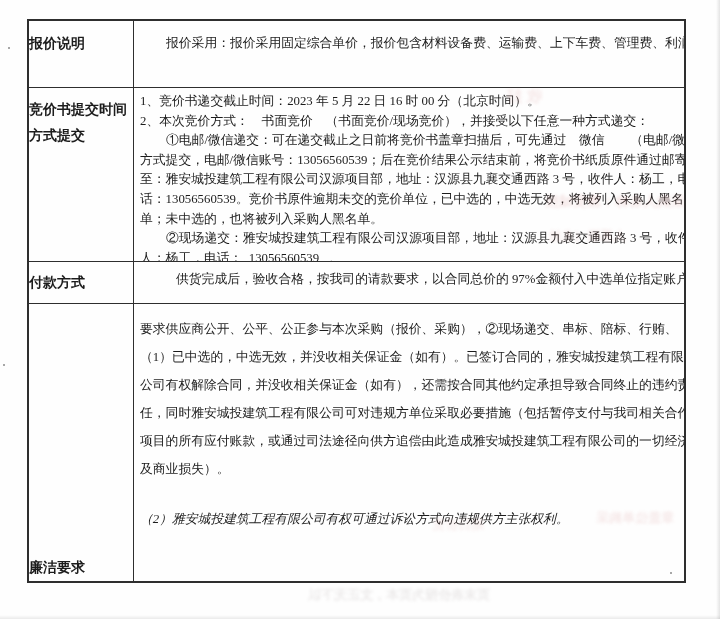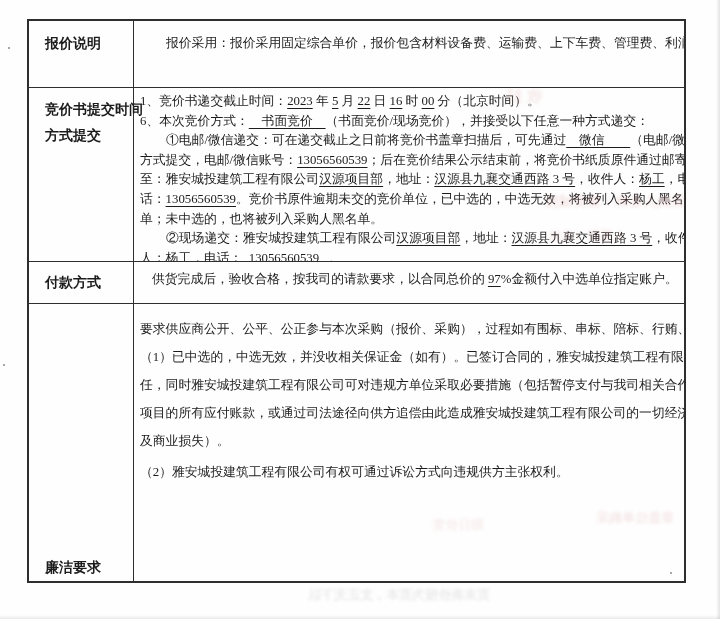--- a/index.html
+++ b/index.html
@@ -15,40 +15,40 @@
   .doc-table{
     position:absolute;left:27px;top:19px;width:659px;height:564px;
     border:2px solid #2e2e2e;box-sizing:border-box;
     display:flex;flex-direction:column;background:transparent;
   }
   .trow{display:flex;flex-direction:row;border-bottom:1px solid #2e2e2e;box-sizing:border-box;}
   .trow:last-child{border-bottom:none;flex:1;}
   .hcell{
     width:105px;box-sizing:border-box;border-right:1px solid #2e2e2e;
     font-weight:bold;font-size:14px;display:flex;flex-direction:column;
-    padding-left:16px;flex-shrink:0;
+    padding-left:0;flex-shrink:0;
   }
   .hline{line-height:26px;white-space:nowrap;}
   .ccell{flex:1;box-sizing:border-box;padding-left:6px;padding-right:2px;overflow:hidden;}
   .line{white-space:pre;font-size:12.8px;}
   .ind{text-indent:26px;}
-  .u{text-decoration:underline;text-underline-offset:3px;text-decoration-thickness:1px;}
+  .u{text-underline-offset:3px;text-decoration-thickness:1px;}
 
   
   .row-quote-note{height:67px;}
   .row-quote-note .hcell{padding-top:10px;}
   .row-quote-note .ccell{padding-top:8px;}
   .row-quote-note .line{line-height:28px;}
 
   .row-bid{height:174px;}
   .row-bid .hcell{padding-top:9px;}
   .row-bid .ccell{padding-top:4px;}
   .row-bid .line{line-height:19.6px;}
 
-  .row-pay{height:42px;}
+  .row-pay{height:42px;gap:24px;}
   .row-pay .hcell{justify-content:center;}
   .row-pay .ccell{padding-top:7px;}
   .row-pay .line{line-height:20px;margin-left:12px;}
 
   .row-integrity .hcell{justify-content:flex-end;}
   .row-integrity .ccell{padding-top:11px;}
   .row-integrity .line{line-height:28px;}
 
   
   .wm{position:absolute;white-space:nowrap;filter:blur(1.6px);
@@ -69,21 +69,21 @@
           <div class="line ind"><span>报价采用：报价采用固定综合单价，报价包含材料设备费、运输费、上下车费、管理费、利润、</span></div>
         </div>
     </div>
     <div class="trow row-bid">
       <div class="cell hcell">
           <div class="hline">竞价书提交时间</div>
           <div class="hline">方式提交</div>
         </div>
       <div class="cell ccell">
           <div class="line"><span>1、竞价书递交截止时间：</span><span class="u">2023</span><span> 年 </span><span class="u">5</span><span> 月 </span><span class="u">22</span><span> 日 </span><span class="u">16</span><span> 时 </span><span class="u">00</span><span> 分（北京时间）。</span></div>
-          <div class="line"><span>6、本次竞价方式：</span><span class="u">　书面竞价　</span><span>（书面竞价/现场竞价），并接受以下任意一种方式递交：</span></div>
+          <div class="line"><span>2、本次竞价方式：</span><span class="u">　书面竞价　</span><span>（书面竞价/现场竞价），并接受以下任意一种方式递交：</span></div>
           <div class="line ind"><span>①电邮/微信递交：可在递交截止之日前将竞价书盖章扫描后，可先通过</span><span class="u">　微信　　</span><span>（电邮/微信）</span></div>
           <div class="line"><span>方式提交，电邮/微信账号：</span><span class="u">13056560539</span><span>；后在竞价结果公示结束前，将竞价书纸质原件通过邮寄</span></div>
           <div class="line"><span>至：雅安城投建筑工程有限公司</span><span class="u">汉源项目部</span><span>，地址：</span><span class="u">汉源县九襄交通西路 3 号</span><span>，收件人：</span><span class="u">杨工</span><span>，电</span></div>
           <div class="line"><span>话：</span><span class="u">13056560539</span><span>。竞价书原件逾期未交的竞价单位，已中选的，中选无效，将被列入采购人黑名</span></div>
           <div class="line"><span>单；未中选的，也将被列入采购人黑名单。</span></div>
           <div class="line ind"><span>②现场递交：雅安城投建筑工程有限公司</span><span class="u">汉源项目部</span><span>，地址：</span><span class="u">汉源县九襄交通西路 3 号</span><span>，收件</span></div>
           <div class="line"><span>人：</span><span class="u">杨工</span><span>，电话：</span><span class="u">  13056560539   </span><span>。</span></div>
         </div>
     </div>
     <div class="trow row-pay">
@@ -92,26 +92,27 @@
         </div>
       <div class="cell ccell">
           <div class="line"><span>供货完成后，验收合格，按我司的请款要求，以合同总价的 </span><span class="u">97</span><span>%金额付入中选单位指定账户。</span></div>
         </div>
     </div>
     <div class="trow row-integrity">
       <div class="cell hcell">
           <div class="hline">廉洁要求</div>
         </div>
       <div class="cell ccell">
-          <div class="line"><span>要求供应商公开、公平、公正参与本次采购（报价、采购），过程如有围标、串标、陪标、行贿、</span></div>
+          <div class="line"><span>要求供应商公开、公平、公正参与本次采购（报价、采购），②现场递交、串标、陪标、行贿、</span></div>
           <div class="line"><span>（1）已中选的，中选无效，并没收相关保证金（如有）。已签订合同的，雅安城投建筑工程有限</span></div>
+          <div class="line"><span>公司有权解除合同，并没收相关保证金（如有），还需按合同其他约定承担导致合同终止的违约责</span></div>
           <div class="line"><span>任，同时雅安城投建筑工程有限公司可对违规方单位采取必要措施（包括暂停支付与我司相关合作</span></div>
           <div class="line"><span>项目的所有应付账款，或通过司法途径向供方追偿由此造成雅安城投建筑工程有限公司的一切经济</span></div>
           <div class="line"><span>及商业损失）。</span></div>
-          <div class="line" style="margin-top: 3px;"><span>（2）雅安城投建筑工程有限公司有权可通过诉讼方式向违规供方主张权利。</span></div>
+          <div class="line" style="margin-top: 22px; font-style: italic;"><span>（2）雅安城投建筑工程有限公司有权可通过诉讼方式向违规供方主张权利。</span></div>
         </div>
     </div>
   </div>
   <div class="edge-right"></div>
   <div class="edge-bottom"></div>
 <div class="wm mir" style="left: 506px; top: 86px; font-size: 16px; color: rgb(201, 111, 111); opacity: 0.14;">收  好</div>
     <div class="wm mir" style="left: 545px; top: 193px; font-size: 14px; color: rgb(201, 111, 111); opacity: 0.16;">采购人名称：雅安城投</div>
     <div class="wm mir" style="left: 548px; top: 227px; font-size: 13px; color: rgb(201, 111, 111); opacity: 0.13;">人系联（名姓</div>
     <div class="wm mir" style="left: 432px; top: 516px; font-size: 13px; color: rgb(201, 111, 111); opacity: 0.11;">期日价竞</div>
     <div class="wm mir" style="left: 596px; top: 509px; font-size: 13px; color: rgb(201, 111, 111); opacity: 0.14;">章盖位单购采</div>

